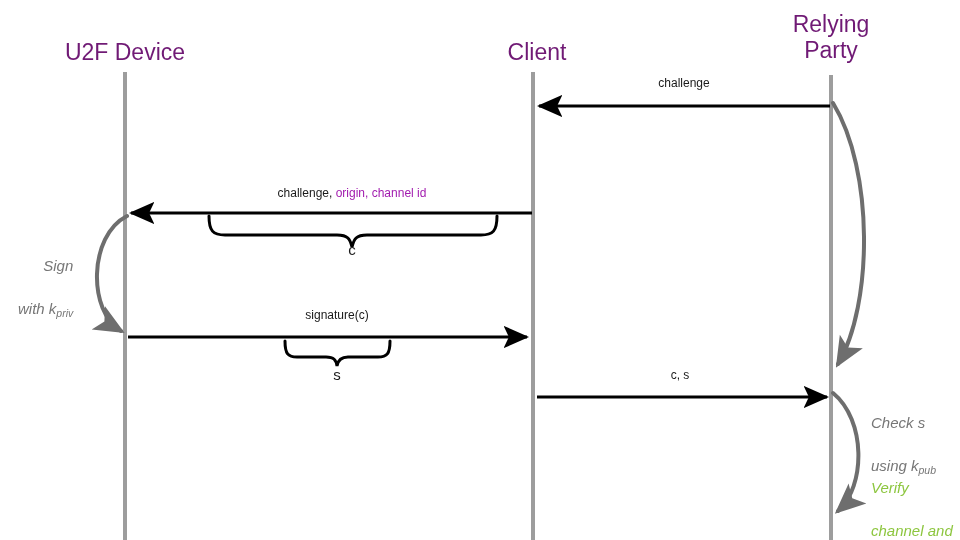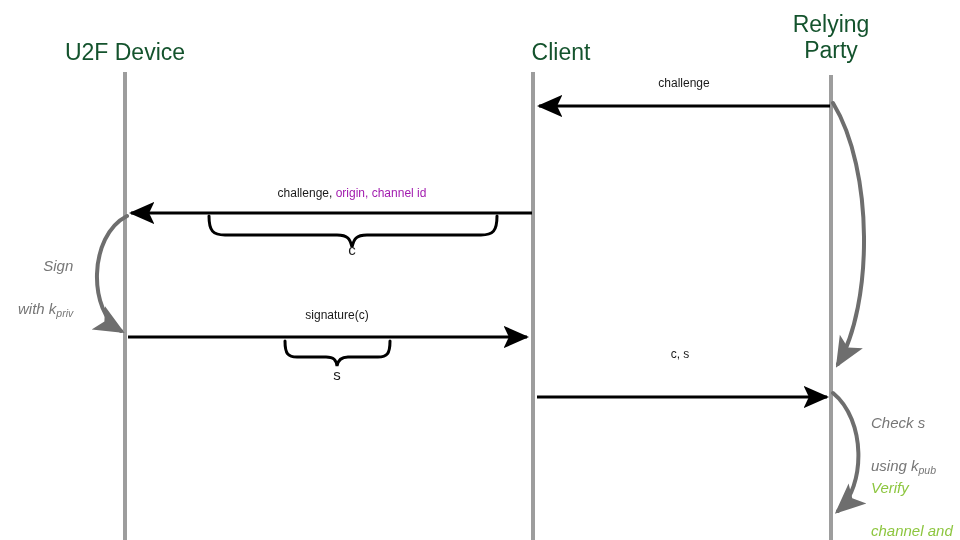--- a/index.html
+++ b/index.html
@@ -24,21 +24,21 @@
     position: absolute;
     top: 0;
     left: 0;
     width: 960px;
     height: 540px;
   }
   .actor-label {
     position: absolute;
     font-family: "Liberation Sans", sans-serif;
     font-size: 23px;
-    color: #14532d;
+    color: #701a75;
     text-align: center;
     line-height: 1.12;
     white-space: pre-line;
     transform: translateX(-50%);
   }
   .msg-label {
     position: absolute;
     font-family: "Liberation Sans", sans-serif;
     font-size: 12px;
     color: #1a1a1a;
@@ -125,32 +125,32 @@
 
     <g fill="none" stroke="#6e6e6e" stroke-width="4" stroke-linecap="round">
       <path d="M 127 216 C 88 236, 88 312, 121 331" marker-end="url(#arrow-gray)"></path>
       <path d="M 833 103 C 874 170, 873 305, 838 364" marker-end="url(#arrow-gray)"></path>
       <path d="M 833 393 C 866 420, 866 486, 838 511" marker-end="url(#arrow-gray)"></path>
     </g>
   </svg>
 
   <div class="actor-label" style="left:125px; top:40px;">U2F Device</div>
 
-  <div class="actor-label" style="left:561px; top:40px;">Client</div>
+  <div class="actor-label" style="left:537px; top:40px;">Client</div>
 
   <div class="actor-label" style="left:831px; top:12px;">Relying
 Party</div>
 
   <div class="msg-label" style="left:684px; top:76px;">challenge</div>
 
   <div class="msg-label" style="left:352px; top:186px;"><span>challenge,</span><span class="green"> origin, channel id</span></div>
 
   <div class="msg-label" style="left:337px; top:308px;">signature(c)</div>
 
-  <div class="msg-label" style="left:680px; top:347px;text-align:center;">c, s</div>
+  <div class="msg-label" style="left:680px; top:368px;text-align:center;">c, s</div>
 
   <div class="brace-label" style="left:352px; top:241px;">c</div>
 
   <div class="brace-label" style="left:337px; top:366px;">s</div>
 
   <div class="note left-of-line" style="left:18px; top:234px;">
     <div>Sign</div>
     <div><span>with k</span><sub>priv</sub></div>
   </div>
 

